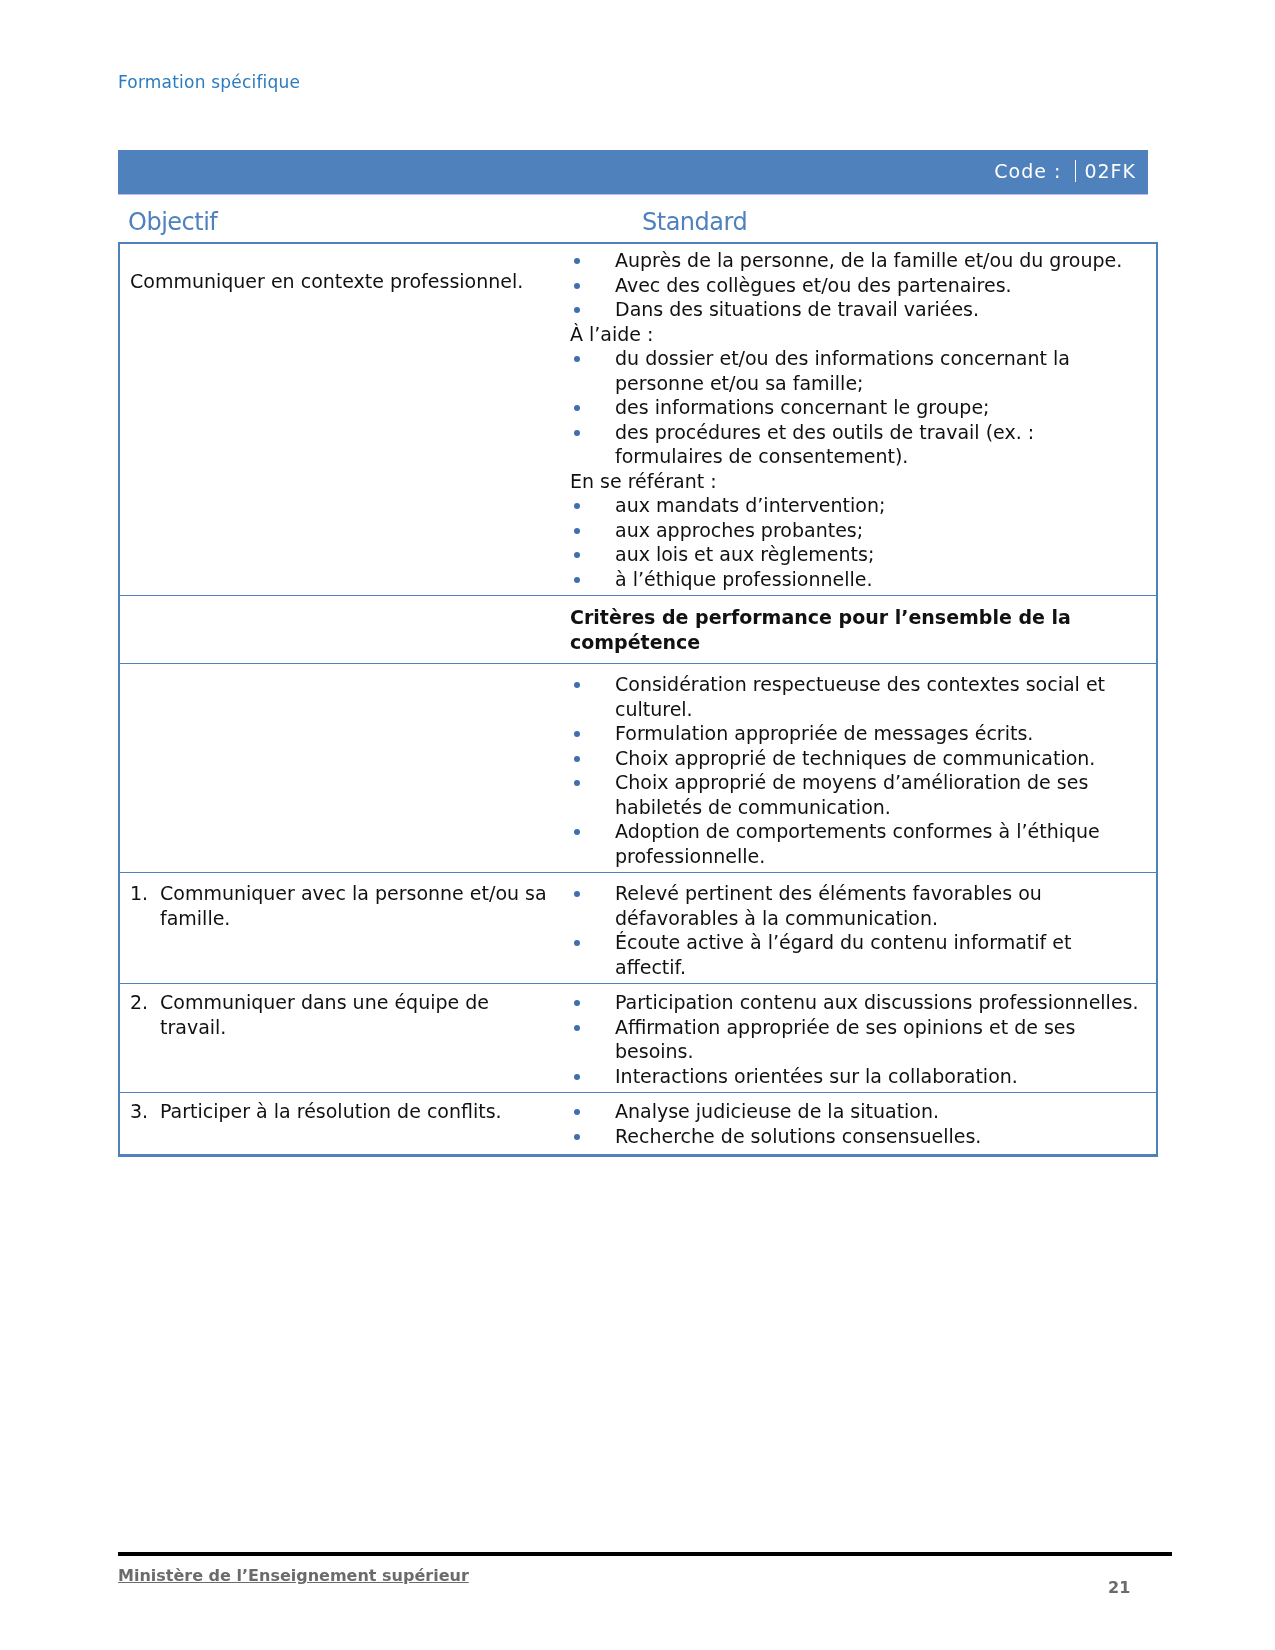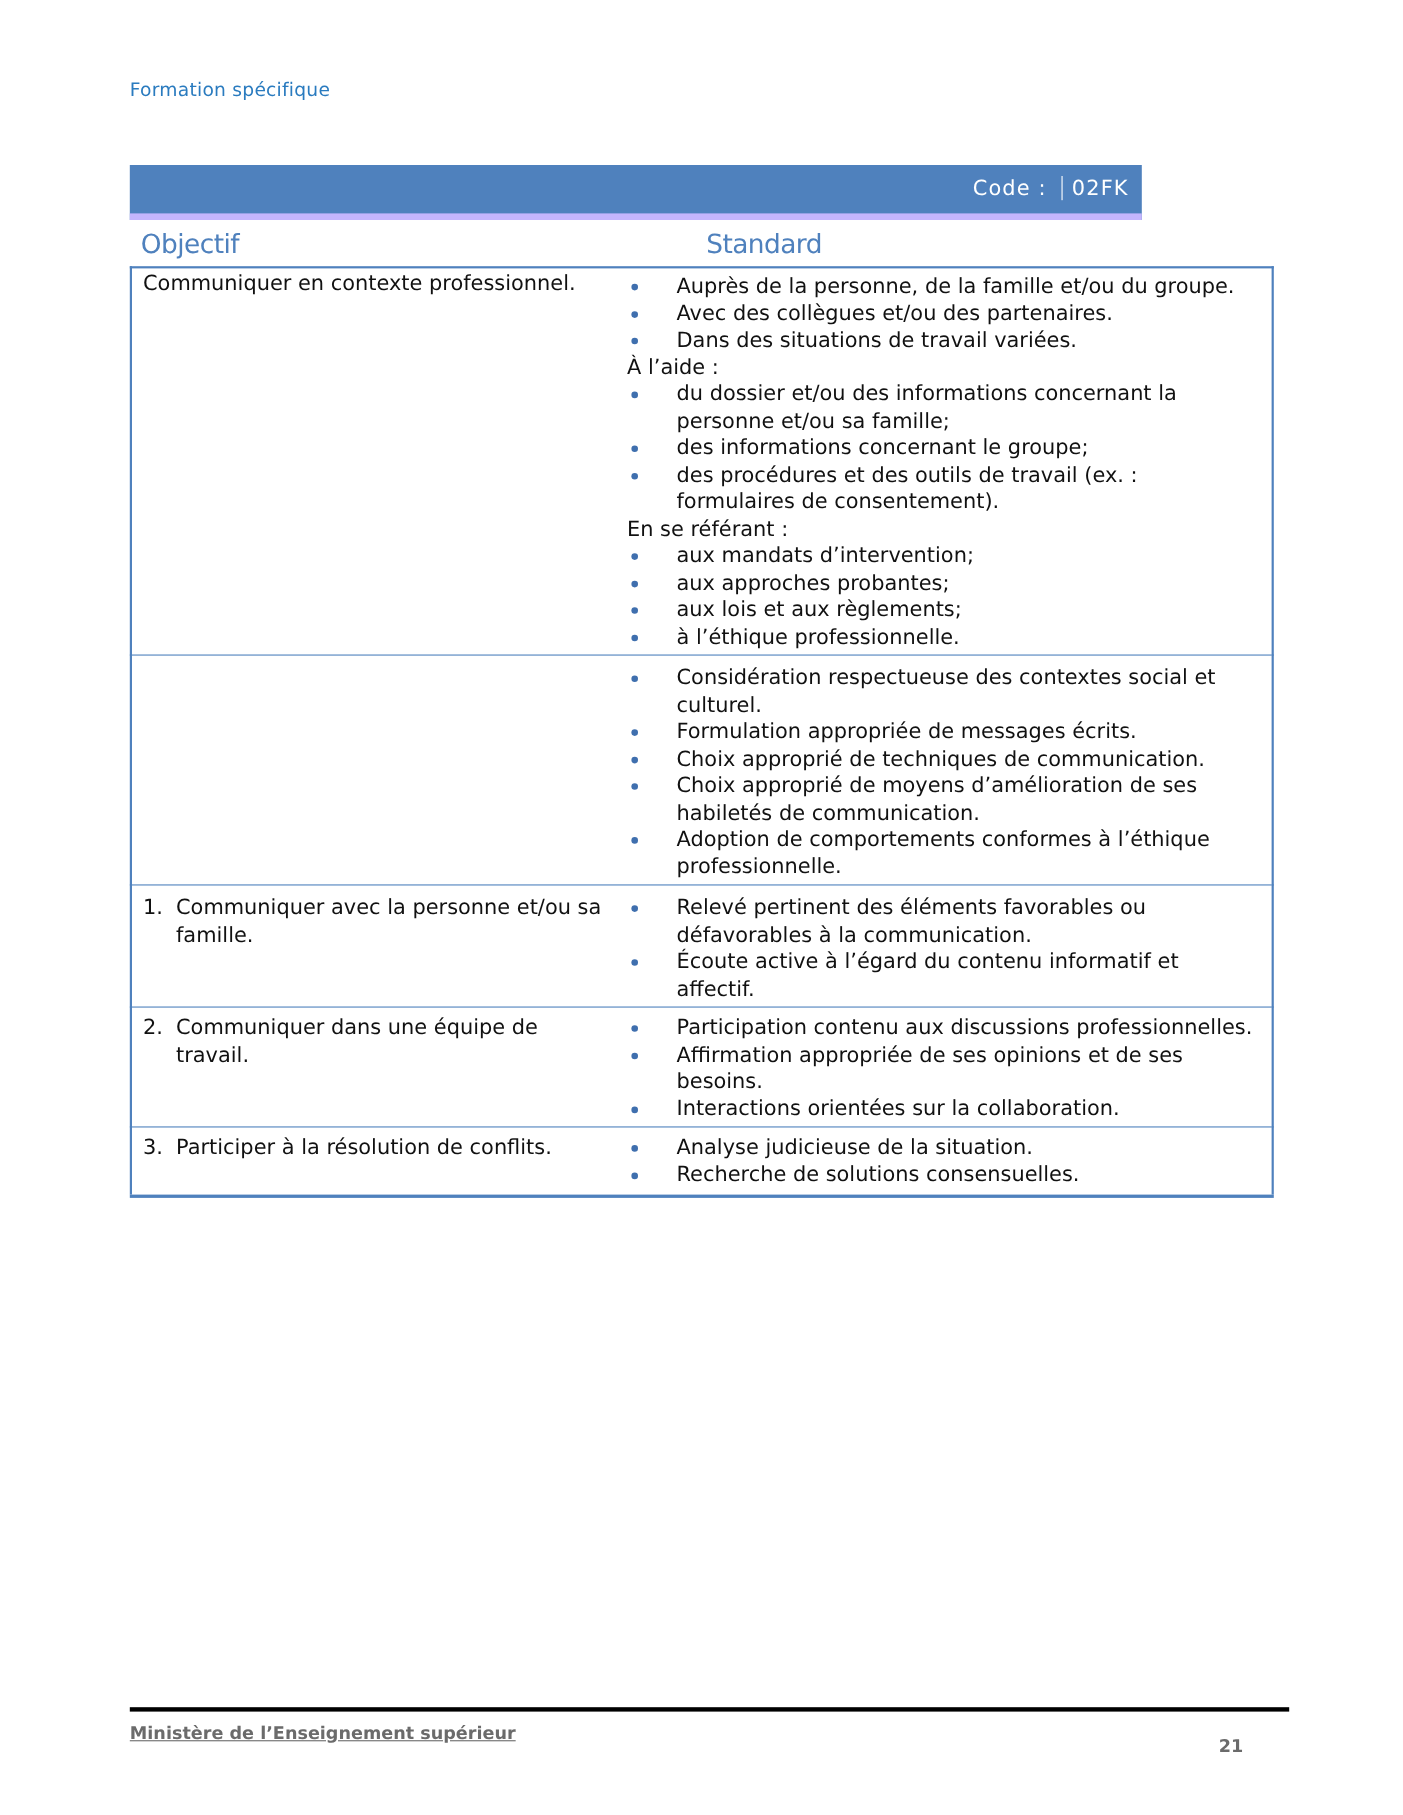--- a/index.html
+++ b/index.html
@@ -1,20 +1,20 @@
 <!DOCTYPE html>
 <html><head>
   <meta charset="utf-8">
   <style>
     html, body { margin: 0; padding: 0; background: #ffffff; }
     body { width: 1275px; height: 1650px; position: relative; overflow: hidden;
            font-family: "DejaVu Sans", sans-serif; color: #111; }
     .running-head { position: absolute; left: 118px; top: 72px; font-size: 17px; color: #2a7bbf; letter-spacing: 0.2px; }
-    .code-bar { position: absolute; left: 118px; top: 150px; width: 920px; height: 44px; background: #4f81bd;
-                border-bottom: 6px solid #c4b5fd; }
+    .code-bar { position: absolute; left: 118px; top: 150px; width: 1030px; height: 44px; background: #4f81bd;
+                border-bottom: 1px solid #c4b5fd; }
     .code-bar .code-wrap { position: absolute; right: 12px; top: 10px; color: #ffffff; font-size: 19px; letter-spacing: 1px; display:flex; }
     .code-bar .code-label { padding-right: 14px; }
     .code-bar .code-value { padding-left: 8px; border-left: 1px solid #ffffff; text-align: right; }
     .section-heads { position: absolute; left: 118px; top: 208px; width: 1040px; height: 34px; }
     .section-heads .h { position: absolute; top: 0; font-size: 24px; font-weight: normal; color: #4f81bd; letter-spacing: -0.5px; }
     .h-obj { left: 10px; }
     .h-std { left: 524px; }
     table.comp { position: absolute; left: 118px; top: 242px; width: 1040px; border-collapse: collapse;
                  border: 2px solid #4f81bd; border-bottom-width: 3px; font-size: 19px; }
     table.comp td { border-top: 1px solid #4f81bd; vertical-align: top; padding: 4px 10px 4px 10px; line-height: 24.5px; }
@@ -44,41 +44,45 @@
 </div>
 
 <div class="section-heads">
   <div class="h h-obj">Objectif</div>
   <div class="h h-std">Standard</div>
 </div>
 
 <table class="comp">
   <tbody>
   <tr>
-    <td class="left" style="padding-top:2px;margin-top:20px;">Communiquer en contexte professionnel.</td>
+    <td class="left" style="padding-top:25px;margin-top:20px;">Communiquer en contexte professionnel.</td>
     <td>
       <ul class="bl">
         <li>Auprès de la personne, de la famille et/ou du groupe.</li>
         <li>Avec des collègues et/ou des partenaires.</li>
         <li>Dans des situations de travail variées.</li>
       </ul>
       <span class="sub-label">À l’aide :</span>
       <ul class="bl">
         <li>du dossier et/ou des informations concernant la personne et/ou sa famille;</li>
         <li>des informations concernant le groupe;</li>
         <li>des procédures et des outils de travail (ex. : formulaires de consentement).</li>
       </ul>
       <span class="sub-label">En se référant :</span>
       <ul class="bl">
         <li>aux mandats d’intervention;</li>
         <li>aux approches probantes;</li>
         <li>aux lois et aux règlements;</li>
         <li>à l’éthique professionnelle.</li>
       </ul>
     </td>
+  </tr>
+  <tr class="head">
+    <td class="left"></td>
+    <td>Critères de performance pour l’ensemble de la compétence</td>
   </tr>
   <tr>
     <td class="left"></td>
     <td style="padding-top:8px;">
       <ul class="bl">
         <li>Considération respectueuse des contextes social et culturel.</li>
         <li>Formulation appropriée de messages écrits.</li>
         <li>Choix approprié de techniques de communication.</li>
         <li>Choix approprié de moyens d’amélioration de ses habiletés de communication.</li>
         <li>Adoption de comportements conformes à l’éthique professionnelle.</li>

